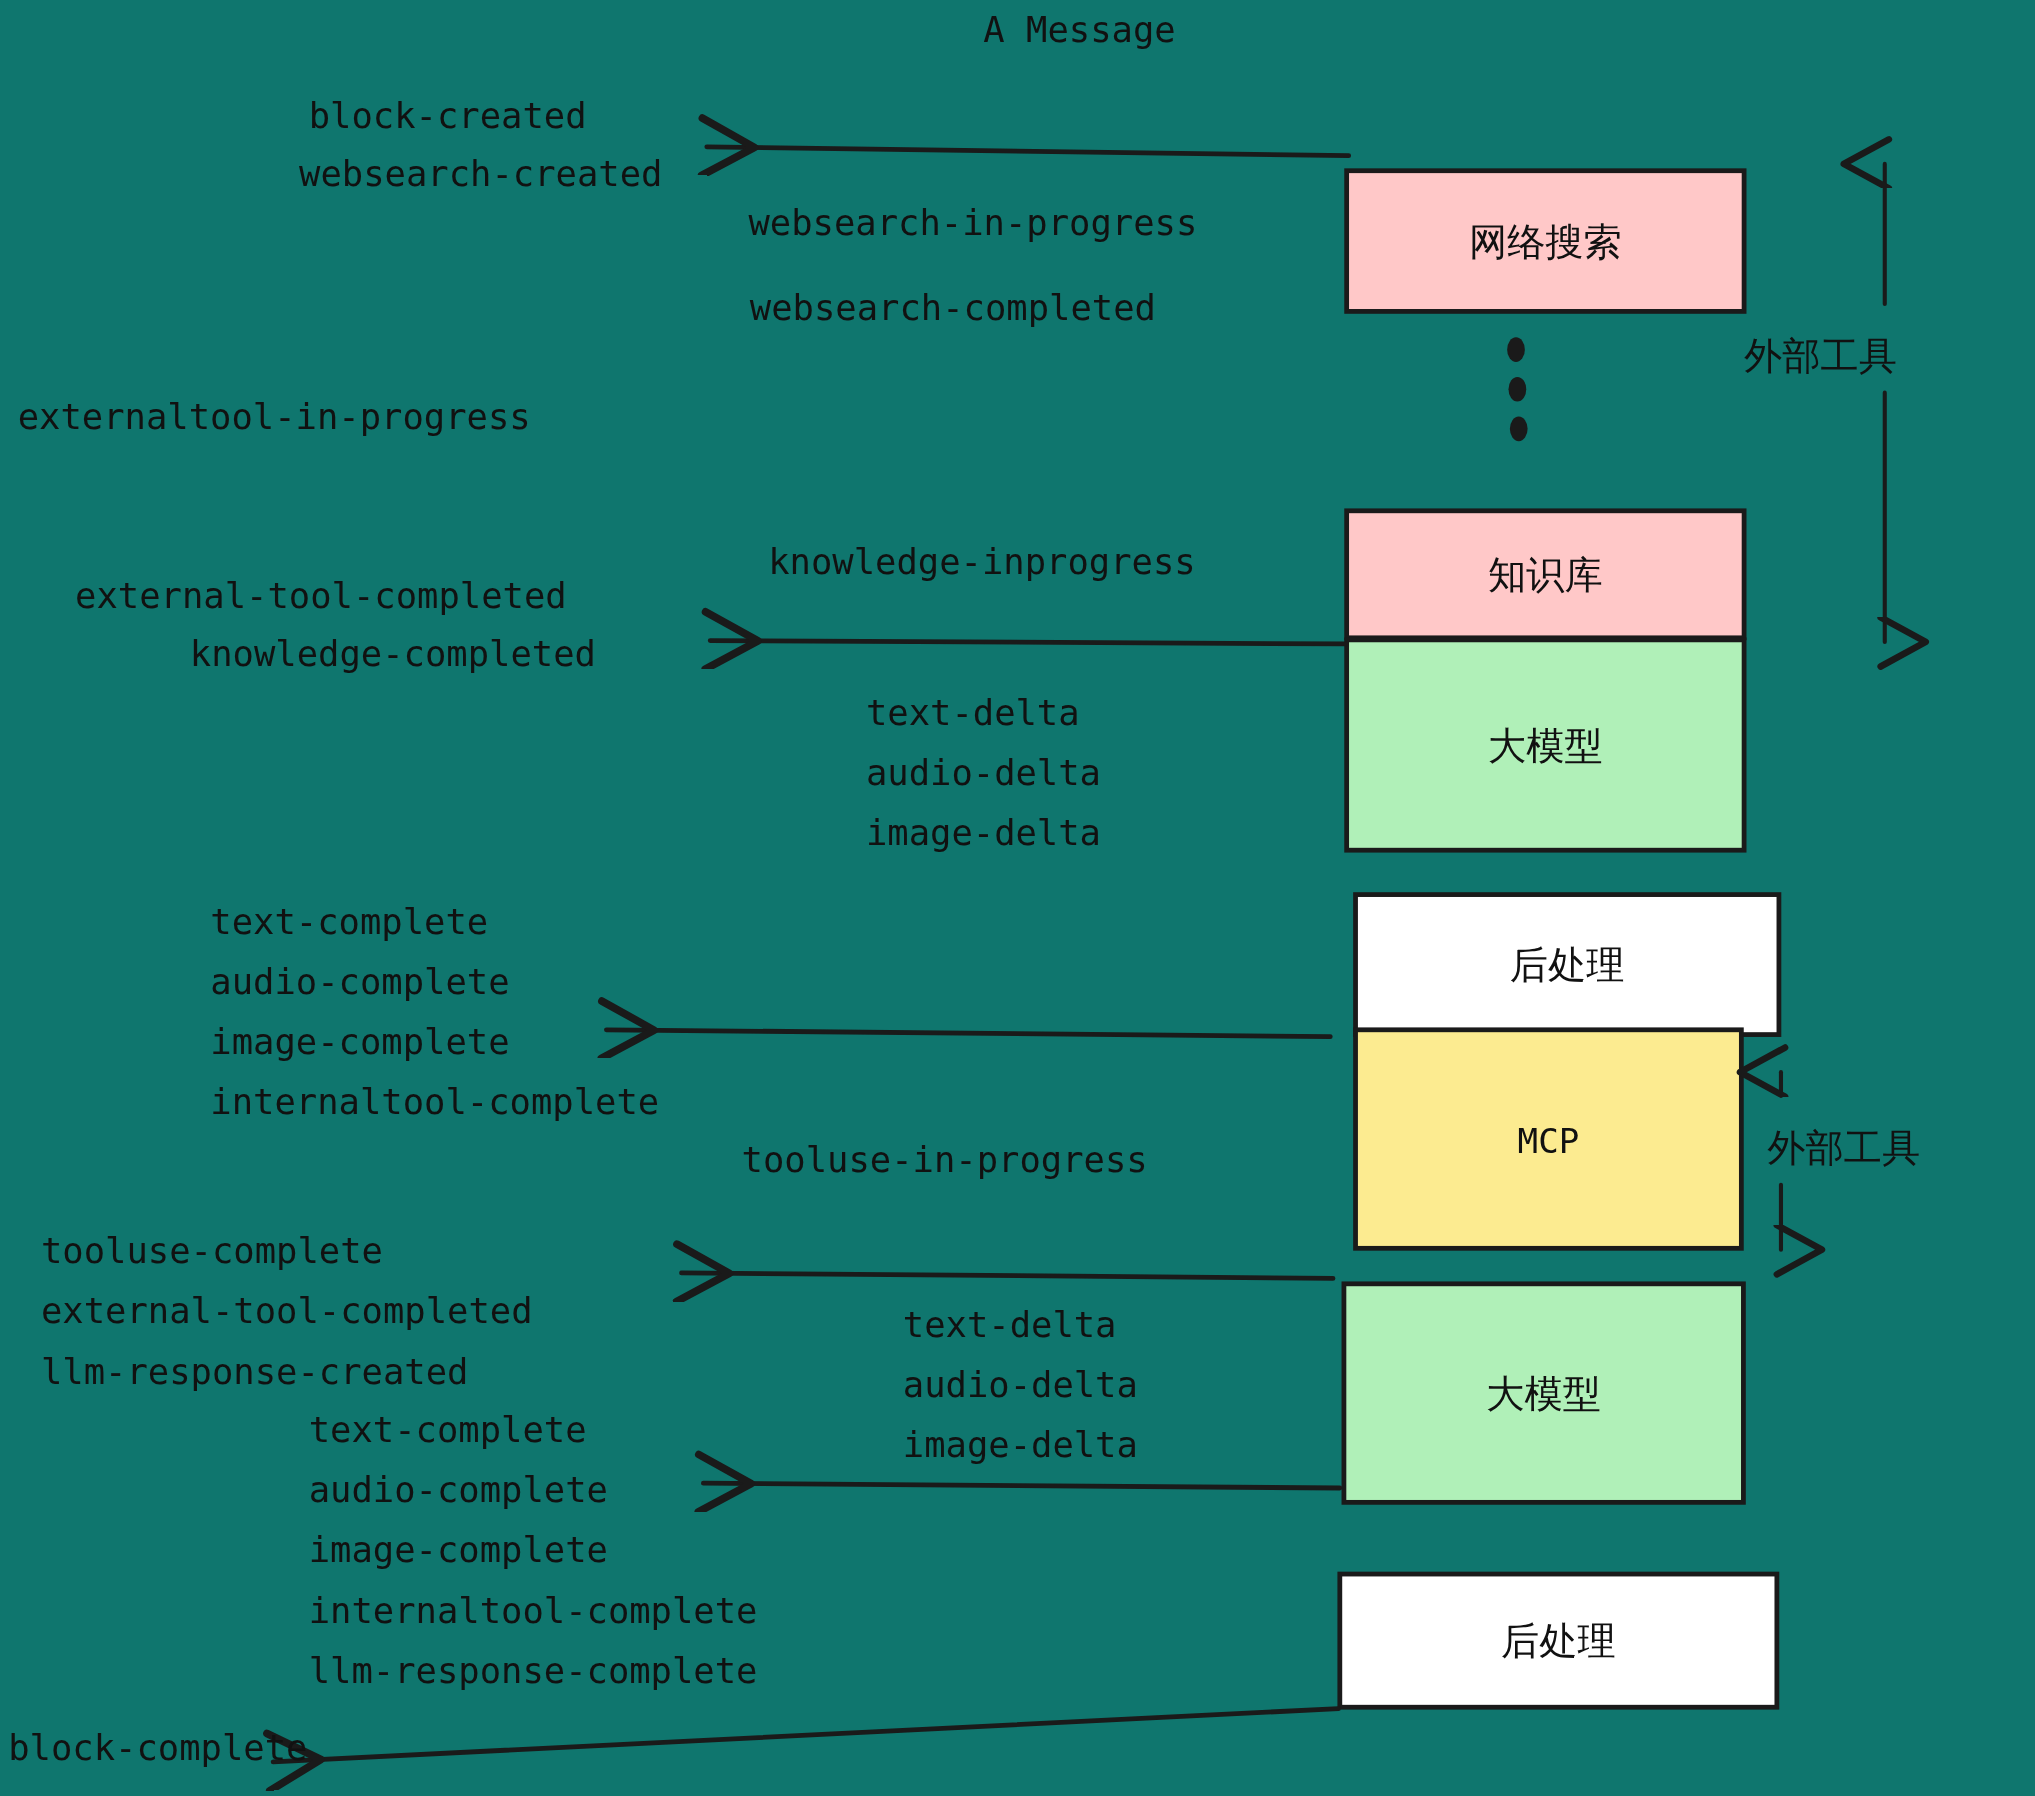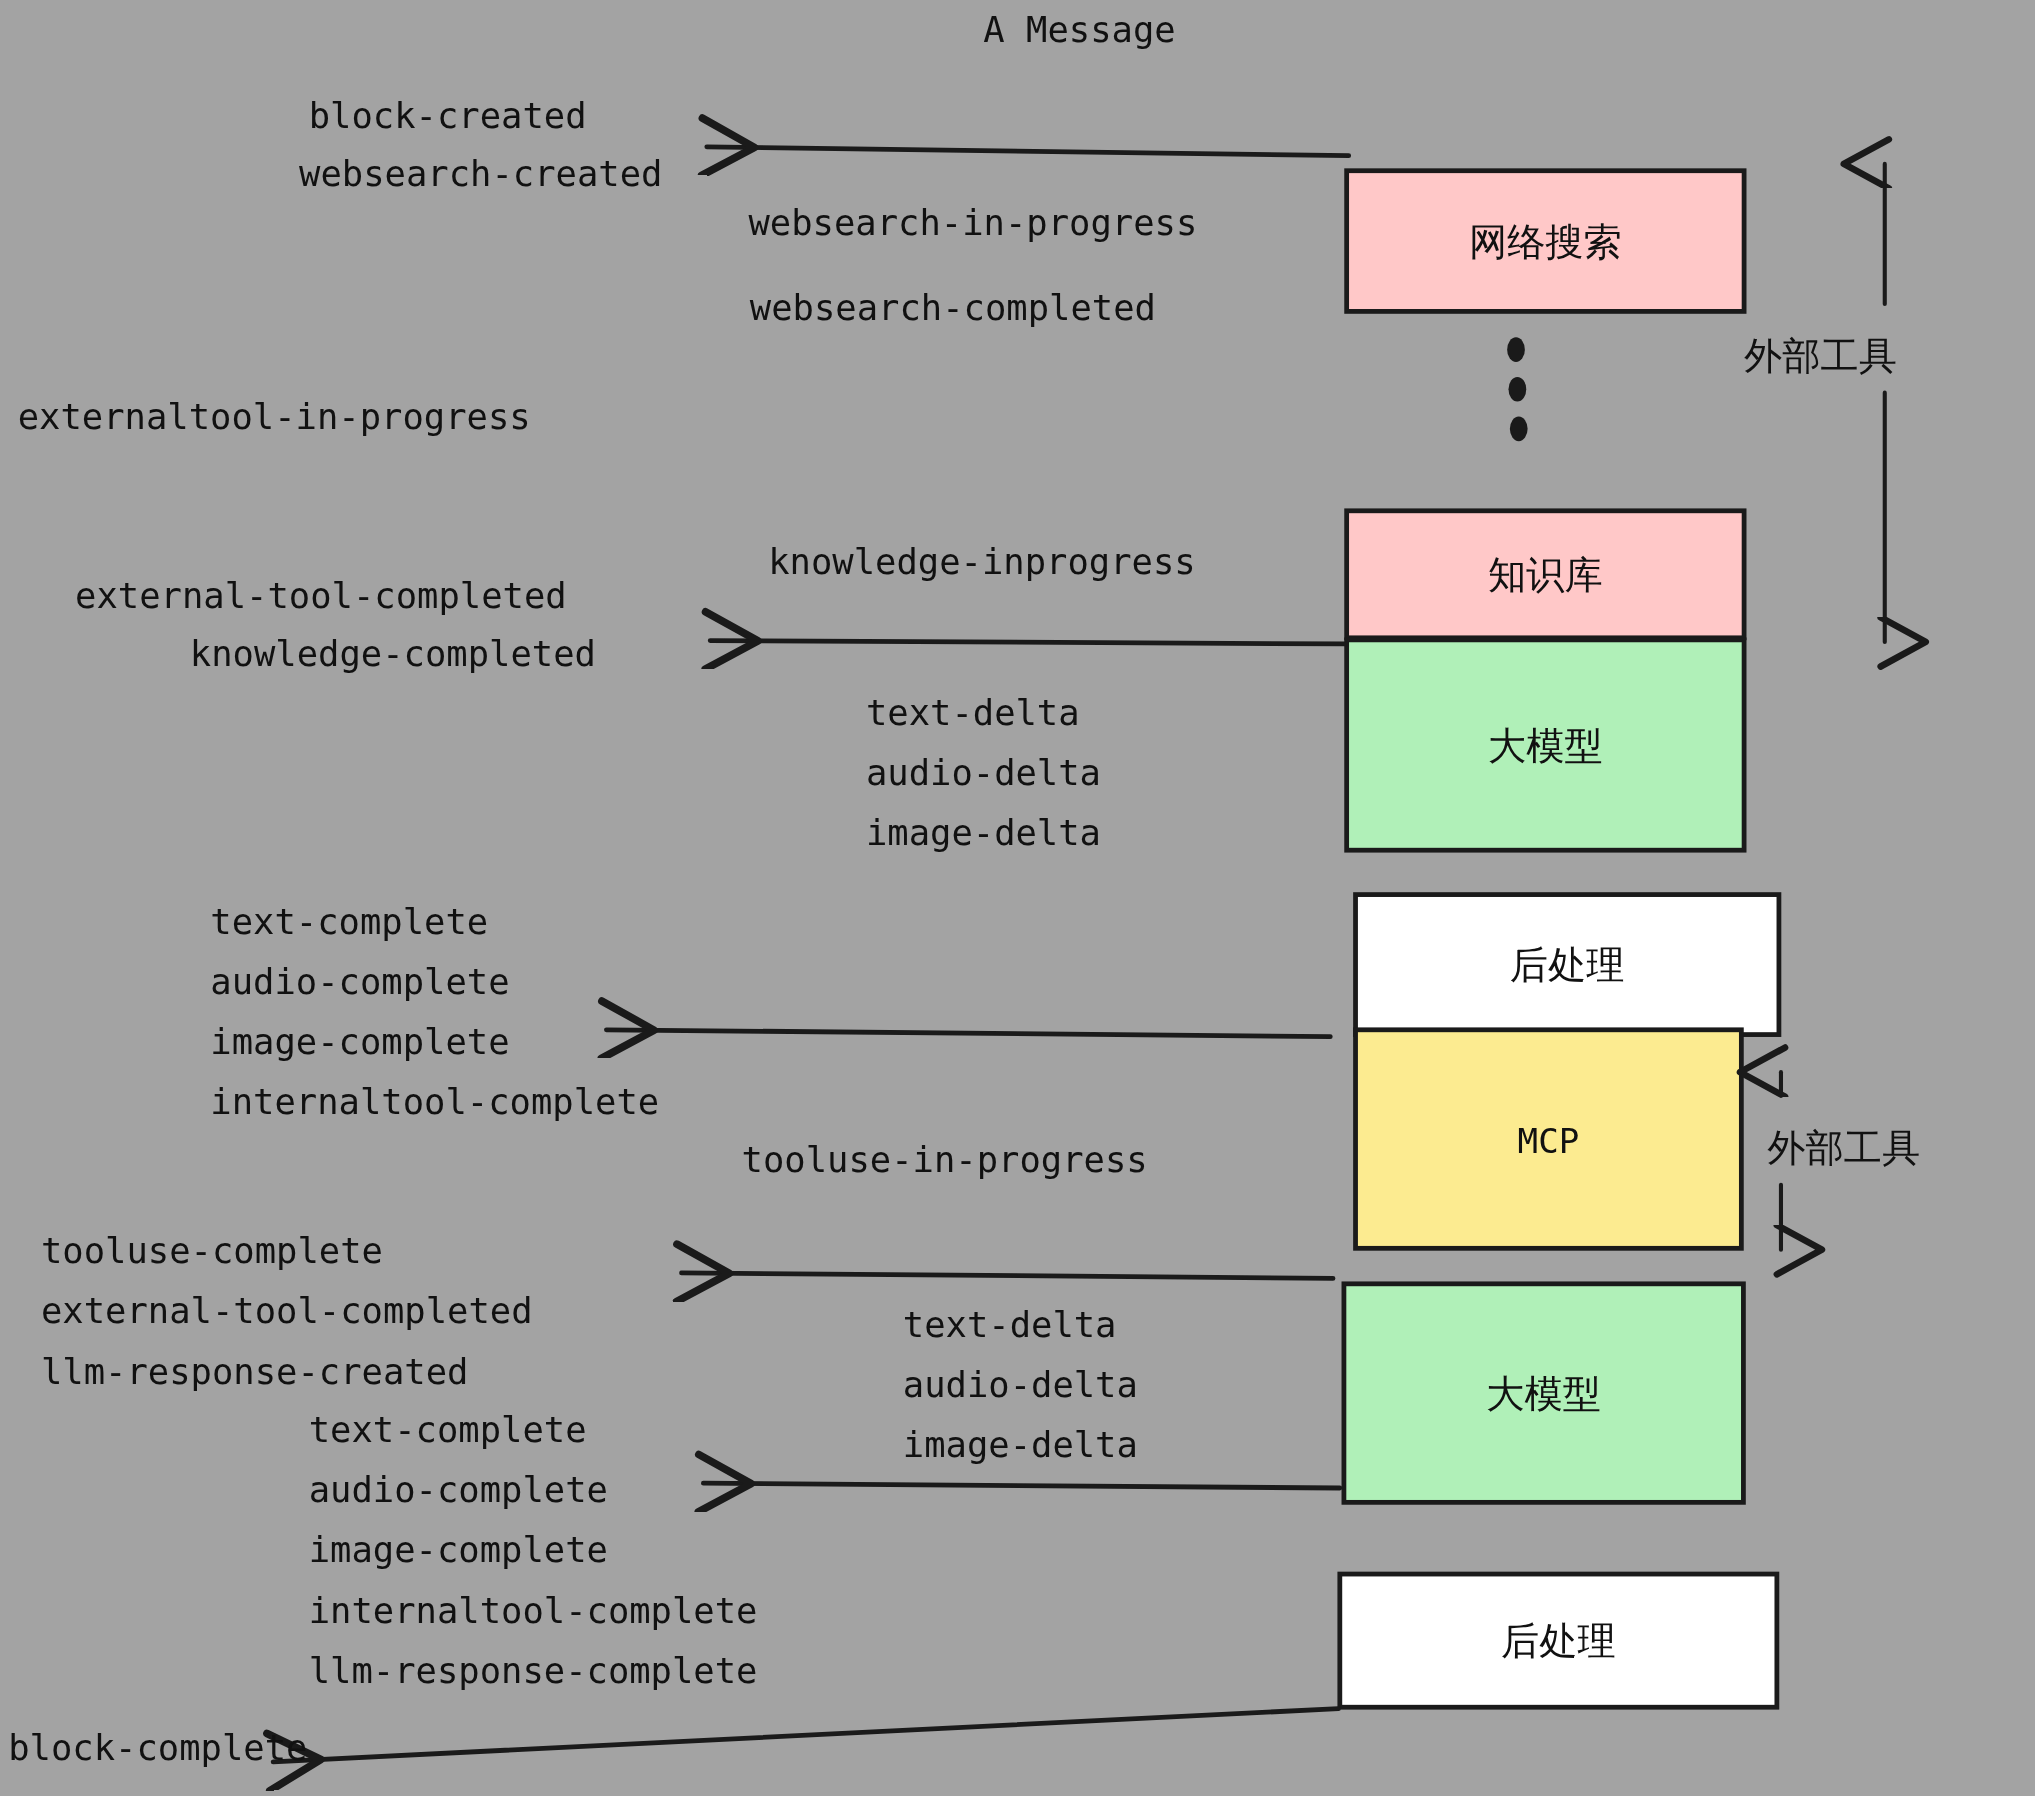--- a/index.html
+++ b/index.html
@@ -4,21 +4,21 @@
 <style>
   html, body {
     margin: 0;
     padding: 0;
     background: #ffffff;
   }
   #canvas-wrap {
     position: relative;
     width: 2035px;
     height: 1796px;
-    background: #a3a3a3;
+    background: #0f766e;
     overflow: hidden;
   }
   svg.diagram {
     position: absolute;
     top: 0; left: 0;
     width: 2035px;
     height: 1796px;
     display: block;
   }
   .evt {

